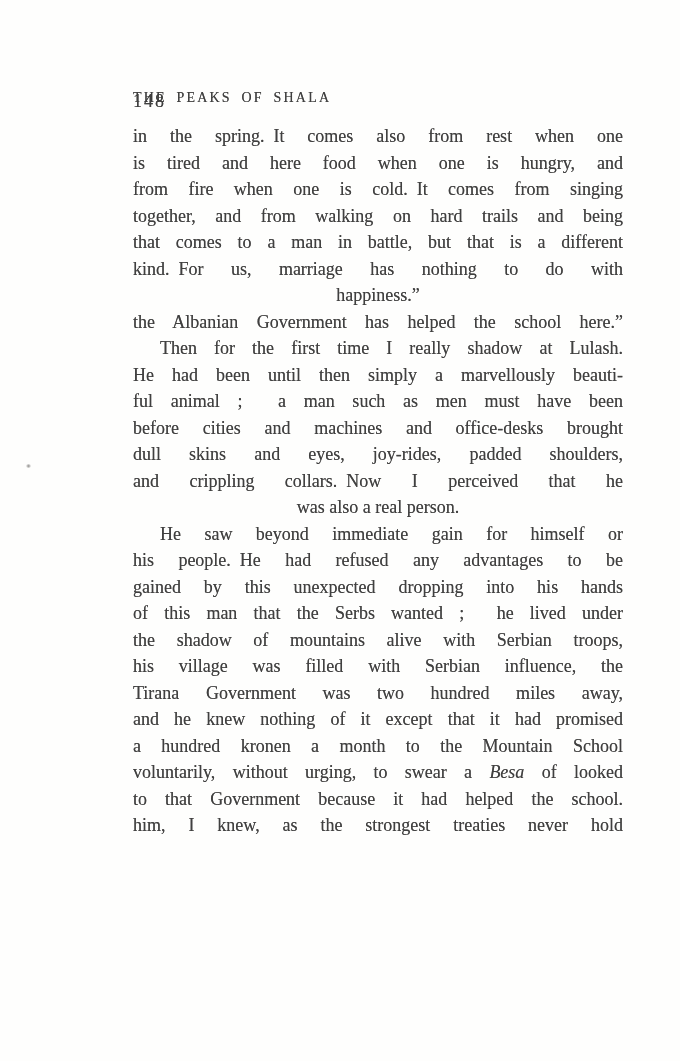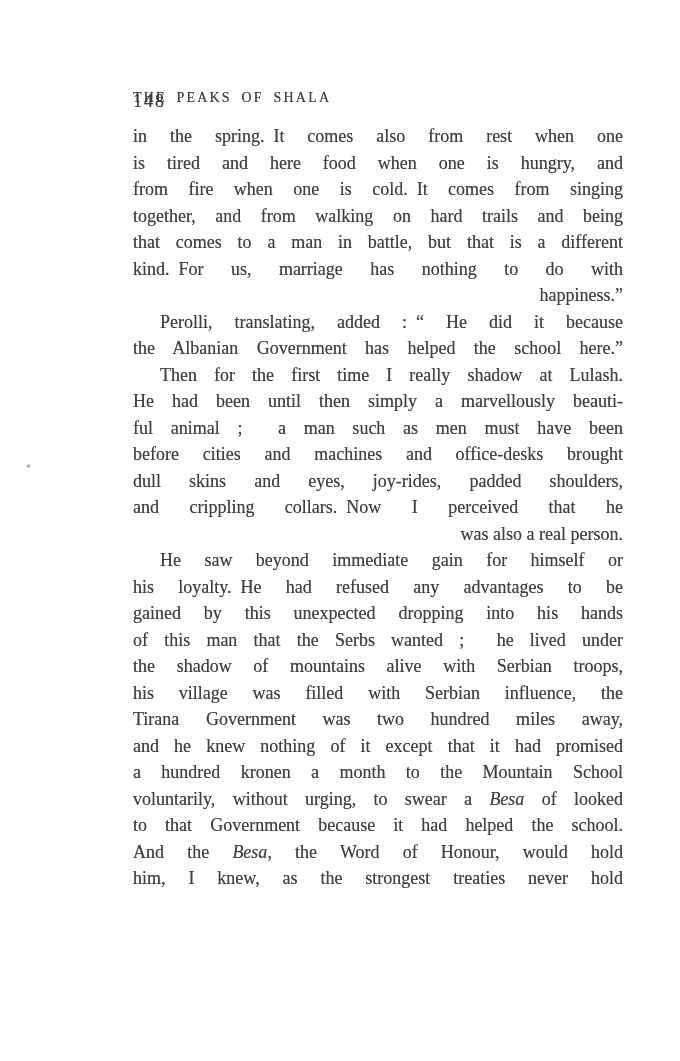--- a/index.html
+++ b/index.html
@@ -44,21 +44,21 @@
     word-spacing: 4px;
     text-shadow: 0 0 0.5px rgba(32,30,28,0.6);
   }
   .body {
     font-size: 18px;
     line-height: 26.5px;
     text-shadow: 0 0 0.5px rgba(32,30,28,0.55);
   }
   .line {
     white-space: pre-wrap;
-    text-align: right;
+    text-align: center;
   }
   .line.j {
     text-align: justify;
     text-align-last: justify;
   }
   .line.indent {
     padding-left: 27px;
   }
   .line em {
     font-style: italic;
@@ -84,37 +84,35 @@
       <span class="title">THE PEAKS OF SHALA</span>
     </div>
     <div class="body" id="body-lines">
         <div class="line j"><span>in the spring. It comes also from rest when one</span></div>
         <div class="line j"><span>is tired and here food when one is hungry, and</span></div>
         <div class="line j"><span>from fire when one is cold. It comes from singing</span></div>
         <div class="line j"><span>together, and from walking on hard trails and being</span></div>
         <div class="line j"><span>that comes to a man in battle, but that is a different</span></div>
         <div class="line j"><span>kind. For us, marriage has nothing to do with</span></div>
         <div class="line"><span>happiness.”</span></div>
-        <div class="line j indent"><span>Perolli, translating, added : “ He did it because</span></div>
         <div class="line j"><span>the Albanian Government has helped the school here.”</span></div>
         <div class="line j indent"><span>Then for the first time I really shadow at Lulash.</span></div>
         <div class="line j"><span>He had been until then simply a marvellously beauti-</span></div>
         <div class="line j"><span>ful animal ;  a man such as men must have been</span></div>
         <div class="line j"><span>before cities and machines and office-desks brought</span></div>
         <div class="line j"><span>dull skins and eyes, joy-rides, padded shoulders,</span></div>
         <div class="line j"><span>and crippling collars. Now I perceived that he</span></div>
         <div class="line"><span>was also a real person.</span></div>
         <div class="line j indent"><span>He saw beyond immediate gain for himself or</span></div>
-        <div class="line j"><span>his loyalty. He had refused any advantages to be</span></div>
+        <div class="line j"><span>his people. He had refused any advantages to be</span></div>
         <div class="line j"><span>gained by this unexpected dropping into his hands</span></div>
         <div class="line j"><span>of this man that the Serbs wanted ;  he lived under</span></div>
         <div class="line j"><span>the shadow of mountains alive with Serbian troops,</span></div>
         <div class="line j"><span>his village was filled with Serbian influence, the</span></div>
         <div class="line j"><span>Tirana Government was two hundred miles away,</span></div>
         <div class="line j"><span>and he knew nothing of it except that it had promised</span></div>
         <div class="line j"><span>a hundred kronen a month to the Mountain School</span></div>
         <div class="line j"><span>voluntarily, without urging, to swear a </span><em>Besa</em><span> of looked</span></div>
         <div class="line j"><span>to that Government because it had helped the school.</span></div>
-        <div class="line j"><span>And the </span><em>Besa</em><span>, the Word of Honour, would hold</span></div>
         <div class="line j"><span>him, I knew, as the strongest treaties never hold</span></div>
       </div>
   </div>
 </div>
 
 </body></html>

